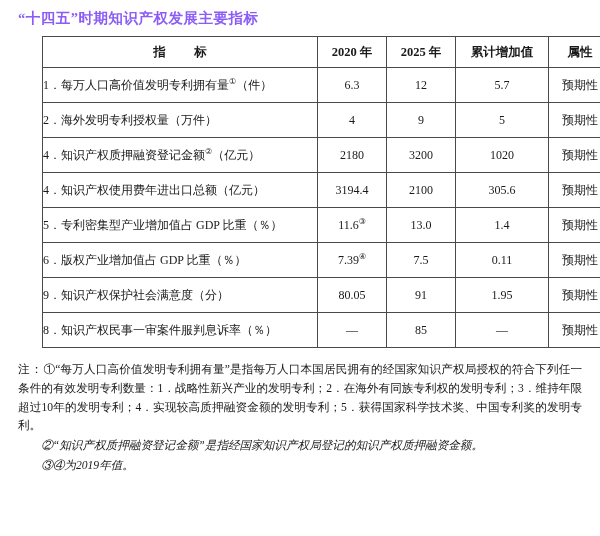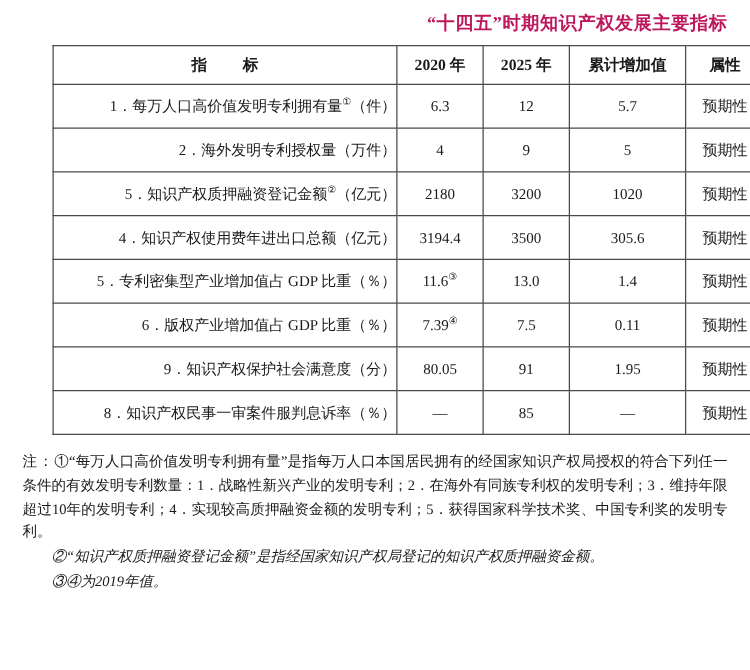--- a/index.html
+++ b/index.html
@@ -15,26 +15,26 @@
     overflow: hidden;
   }
   .page {
     position: relative;
     width: 600px;
     height: 536px;
     box-sizing: border-box;
     padding: 0 18px;
   }
   .doc-title {
-    text-align: right;
+    text-align: left;
     font-size: 14.5px;
     font-weight: bold;
     letter-spacing: 0.5px;
     padding: 9px 0 8px 0;
-    color: #be185d;
+    color: #8b5cf6;
   }
   table.main {
     width: 100%;
     border-collapse: collapse;
     table-layout: fixed;
     font-size: 12px;
     margin-left: 24px;
   }
   table.main th, table.main td {
     border: 1px solid #4a4a4a;
@@ -52,21 +52,21 @@
   th.c-2020 { width: 68px; }
   th.c-2025 { width: 68px; }
   th.c-delta { width: 92px; }
   th.c-attr { width: 62px; border-radius: 15px; }
 
   .hdr-ind {
     letter-spacing: 8px;
     padding-left: 8px;
   }
   td.indicator {
-    text-align: right;
+    text-align: left;
     padding-left: 8px;
     font-size: 12px;
     line-height: 1.25;
     white-space: nowrap;
   }
   td.num {
     text-align: center;
     font-size: 12px;
     font-family: "Liberation Serif", serif;
   }
@@ -129,31 +129,31 @@
 
       <tr>
         <td class="indicator"><span>2．海外发明专利授权量（万件）</span></td>
         <td class="num">4</td>
         <td class="num">9</td>
         <td class="num">5</td>
         <td class="attr">预期性</td>
       </tr>
 
       <tr>
-        <td class="indicator"><span>5．知识产权质押融资登记金额</span><sup class="note">②</sup><span>（亿元）</span></td>
+        <td class="indicator"><span>4．知识产权质押融资登记金额</span><sup class="note">②</sup><span>（亿元）</span></td>
         <td class="num">2180</td>
         <td class="num">3200</td>
         <td class="num">1020</td>
         <td class="attr">预期性</td>
       </tr>
 
       <tr>
         <td class="indicator"><span>4．知识产权使用费年进出口总额（亿元）</span></td>
         <td class="num">3194.4</td>
-        <td class="num">3500</td>
+        <td class="num">2100</td>
         <td class="num">305.6</td>
         <td class="attr">预期性</td>
       </tr>
 
       <tr>
         <td class="indicator"><span>5．专利密集型产业增加值占 GDP 比重（％）</span></td>
         <td class="num"><span>11.6</span><sup class="note">③</sup></td>
         <td class="num">13.0</td>
         <td class="num">1.4</td>
         <td class="attr">预期性</td>

